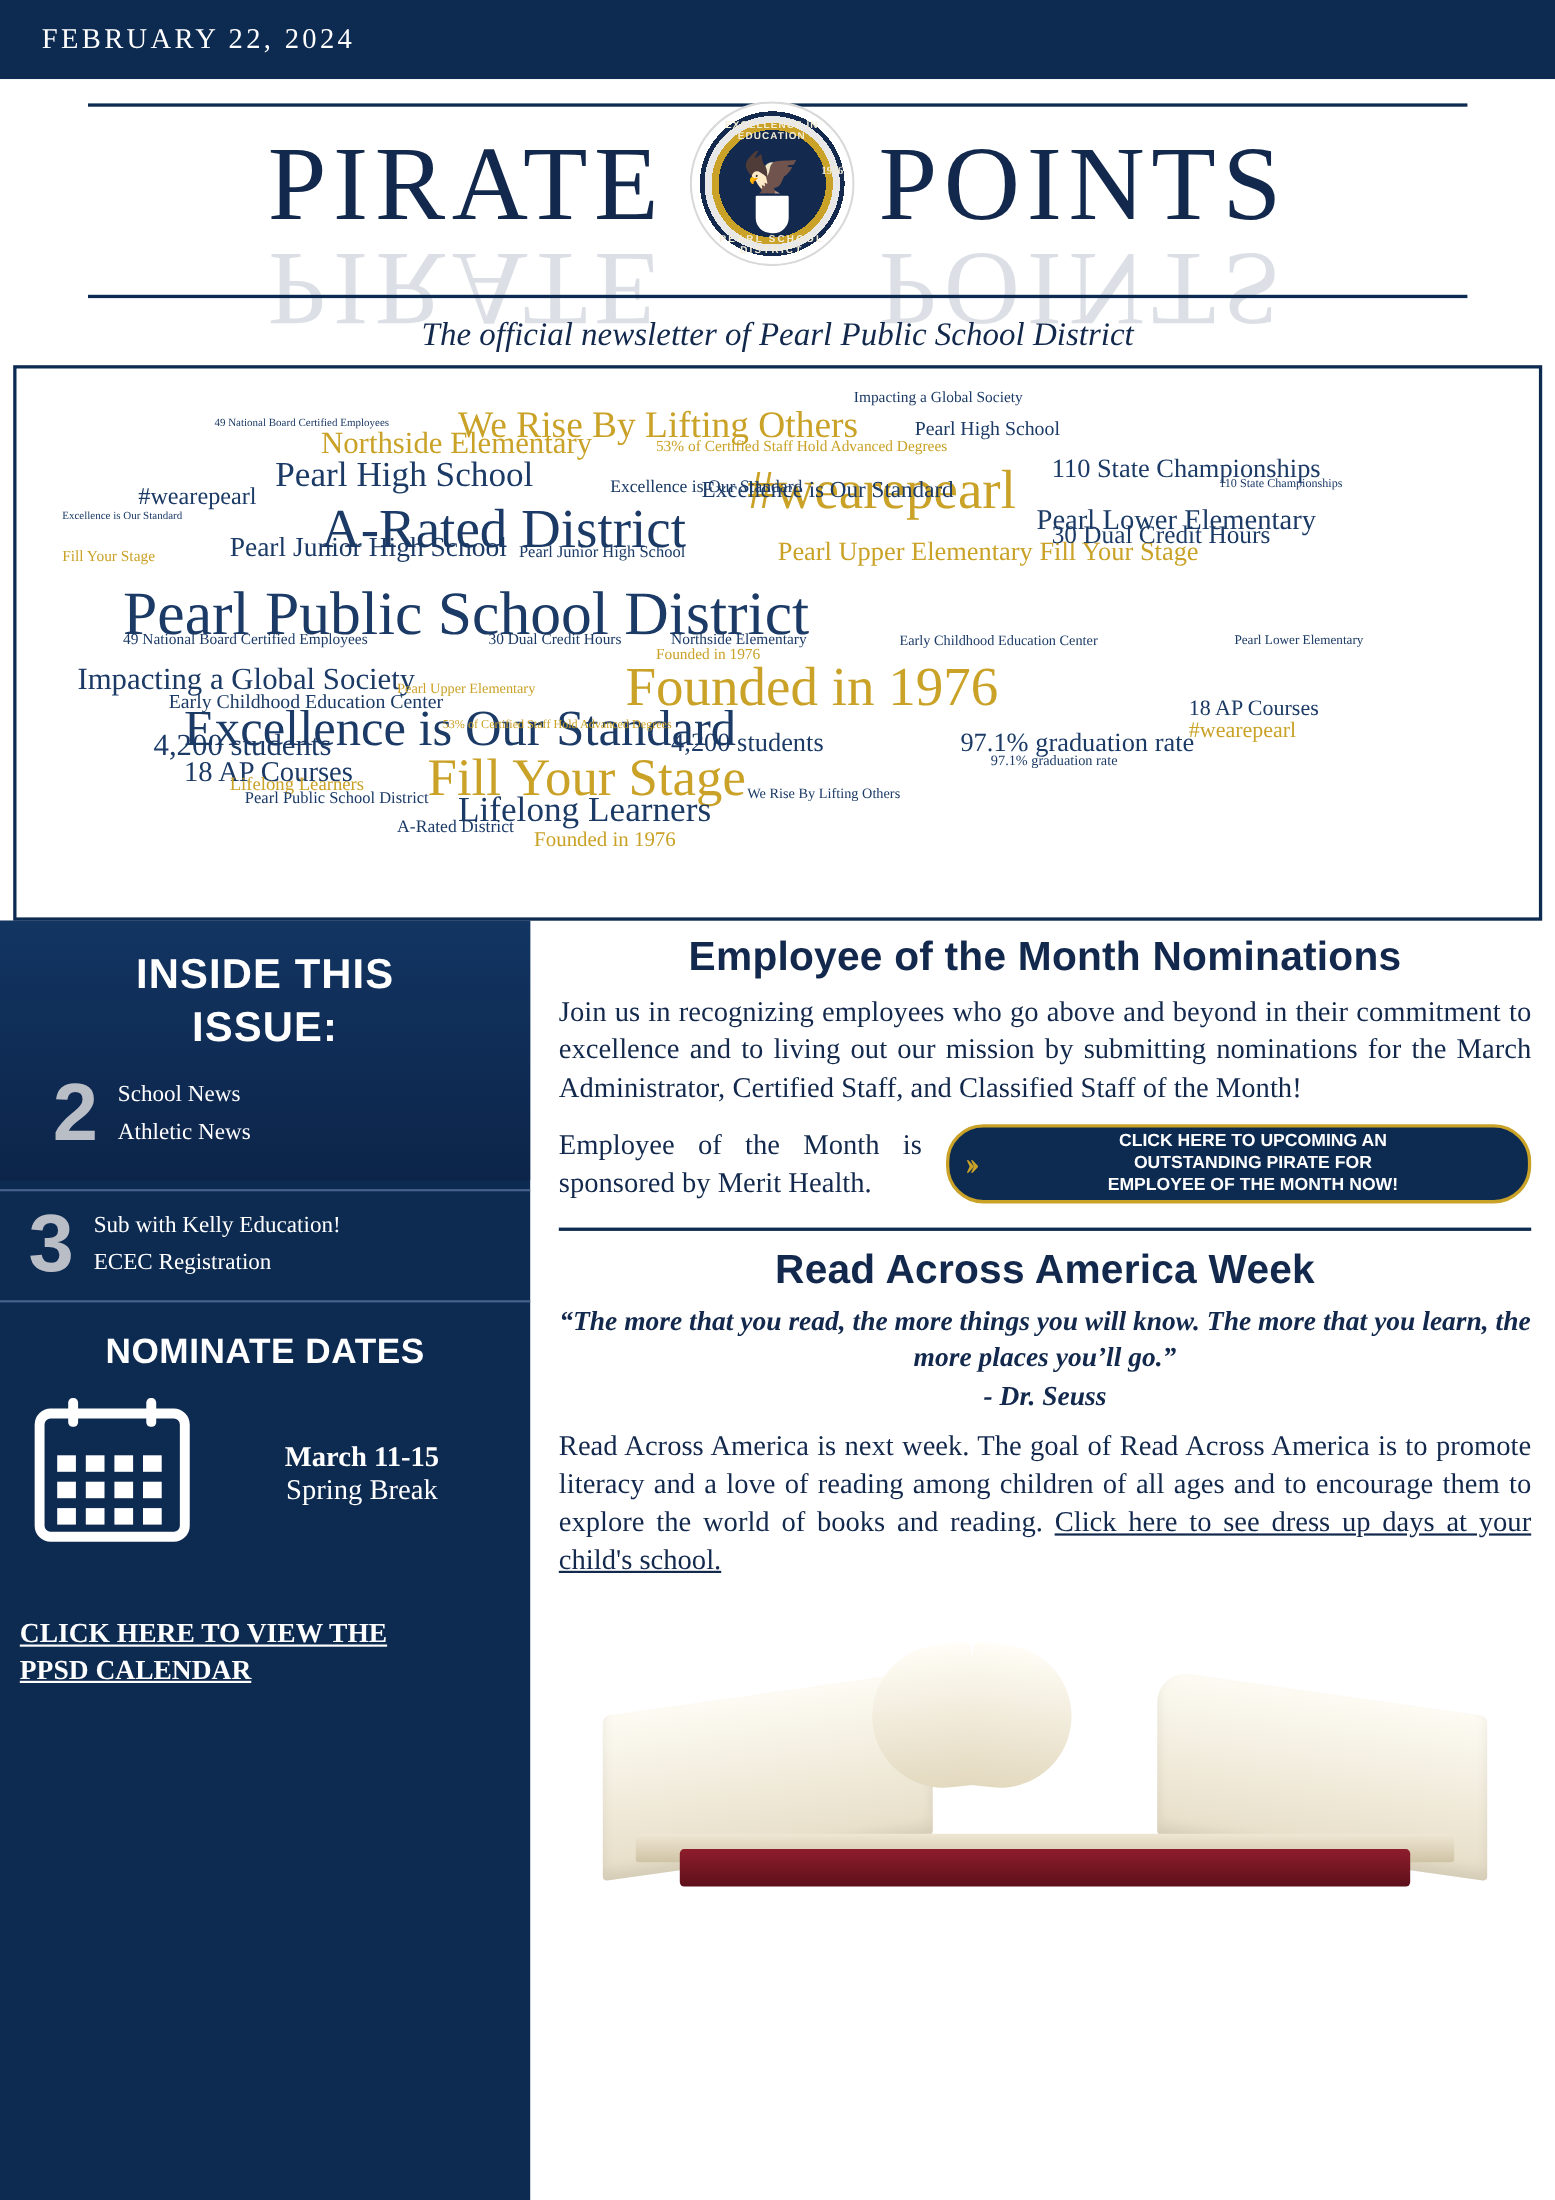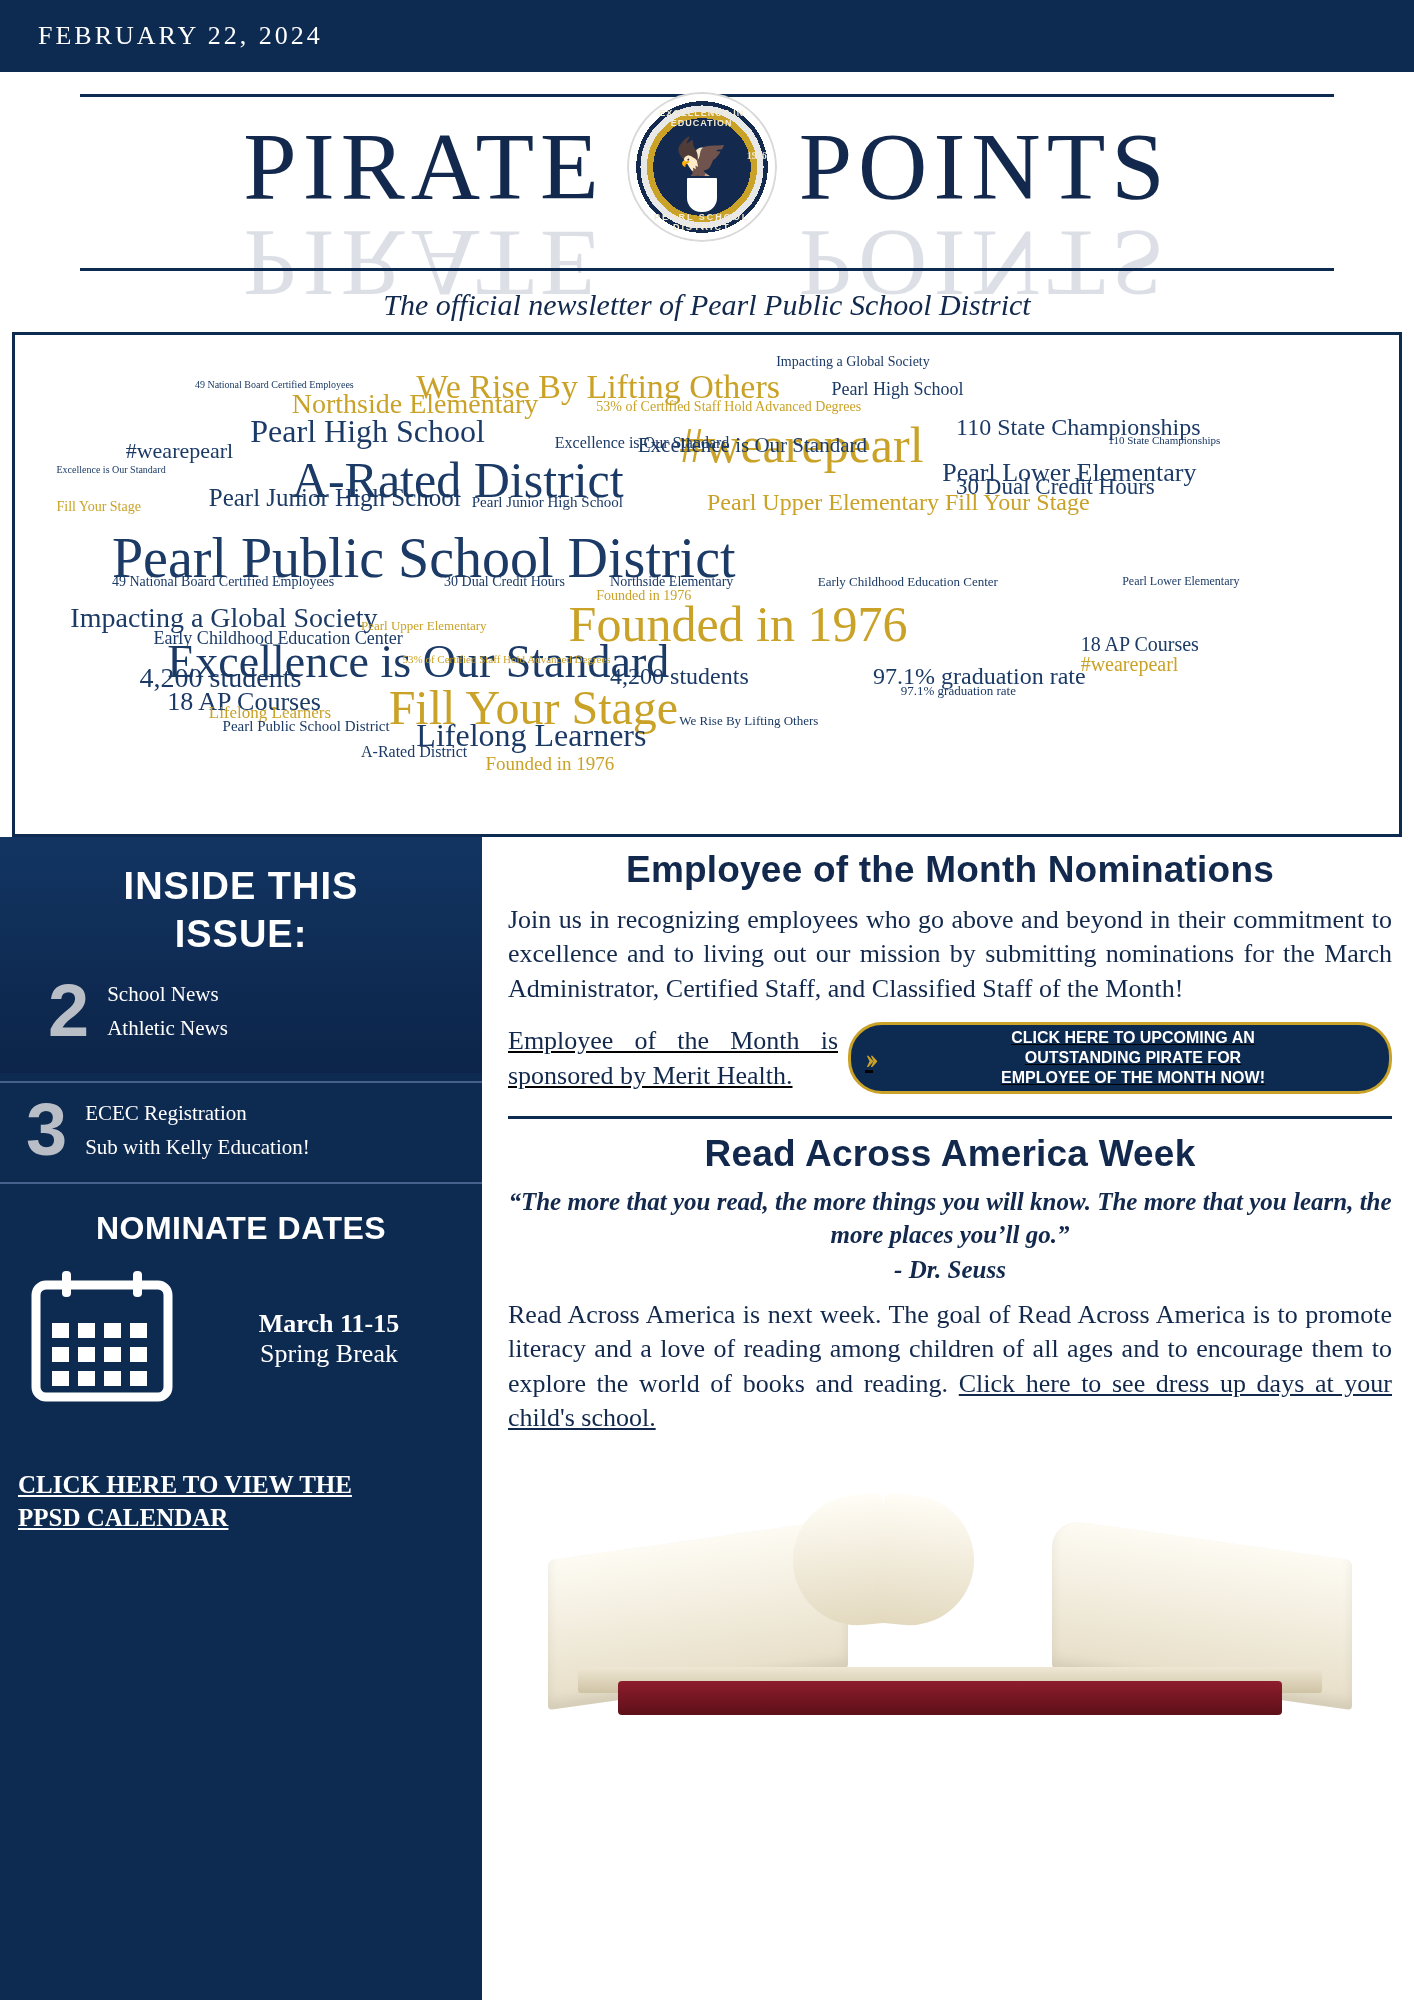--- a/index.html
+++ b/index.html
@@ -238,23 +238,22 @@
     font-family:"Liberation Serif", serif;
     font-size:26px;
     color:#12284c;
     text-align:justify;
     line-height:1.32;
     margin-top:12px;
   }
   .sponsor-row {
     display:flex;
     align-items:center;
-    gap:10px;
+    gap:22px;
     margin-top:16px;
-    text-decoration:underline;
   }
   .sponsor-text {
     font-family:"Liberation Serif", serif;
     font-size:26px;
     color:#12284c;
     text-align:justify;
     line-height:1.35;
     width:330px;
   }
   .cta {
@@ -444,22 +443,22 @@
           <div>Athletic News</div>
         </div>
       </div>
     </div>
 
     <div class="divider-line"></div>
 
     <div class="toc-row">
       <div class="toc-num">3</div>
       <div class="toc-items">
+        <div>Sub with Kelly Education!</div>
         <div>ECEC Registration</div>
-        <div>Sub with Kelly Education!</div>
       </div>
     </div>
 
     <div class="divider-line"></div>
 
     <div class="upcoming-title">NOMINATE DATES</div>
 
     <div class="cal-row">
       <div class="cal-icon">
         <svg width="160" height="140" viewBox="0 0 160 140" aria-hidden="true">

